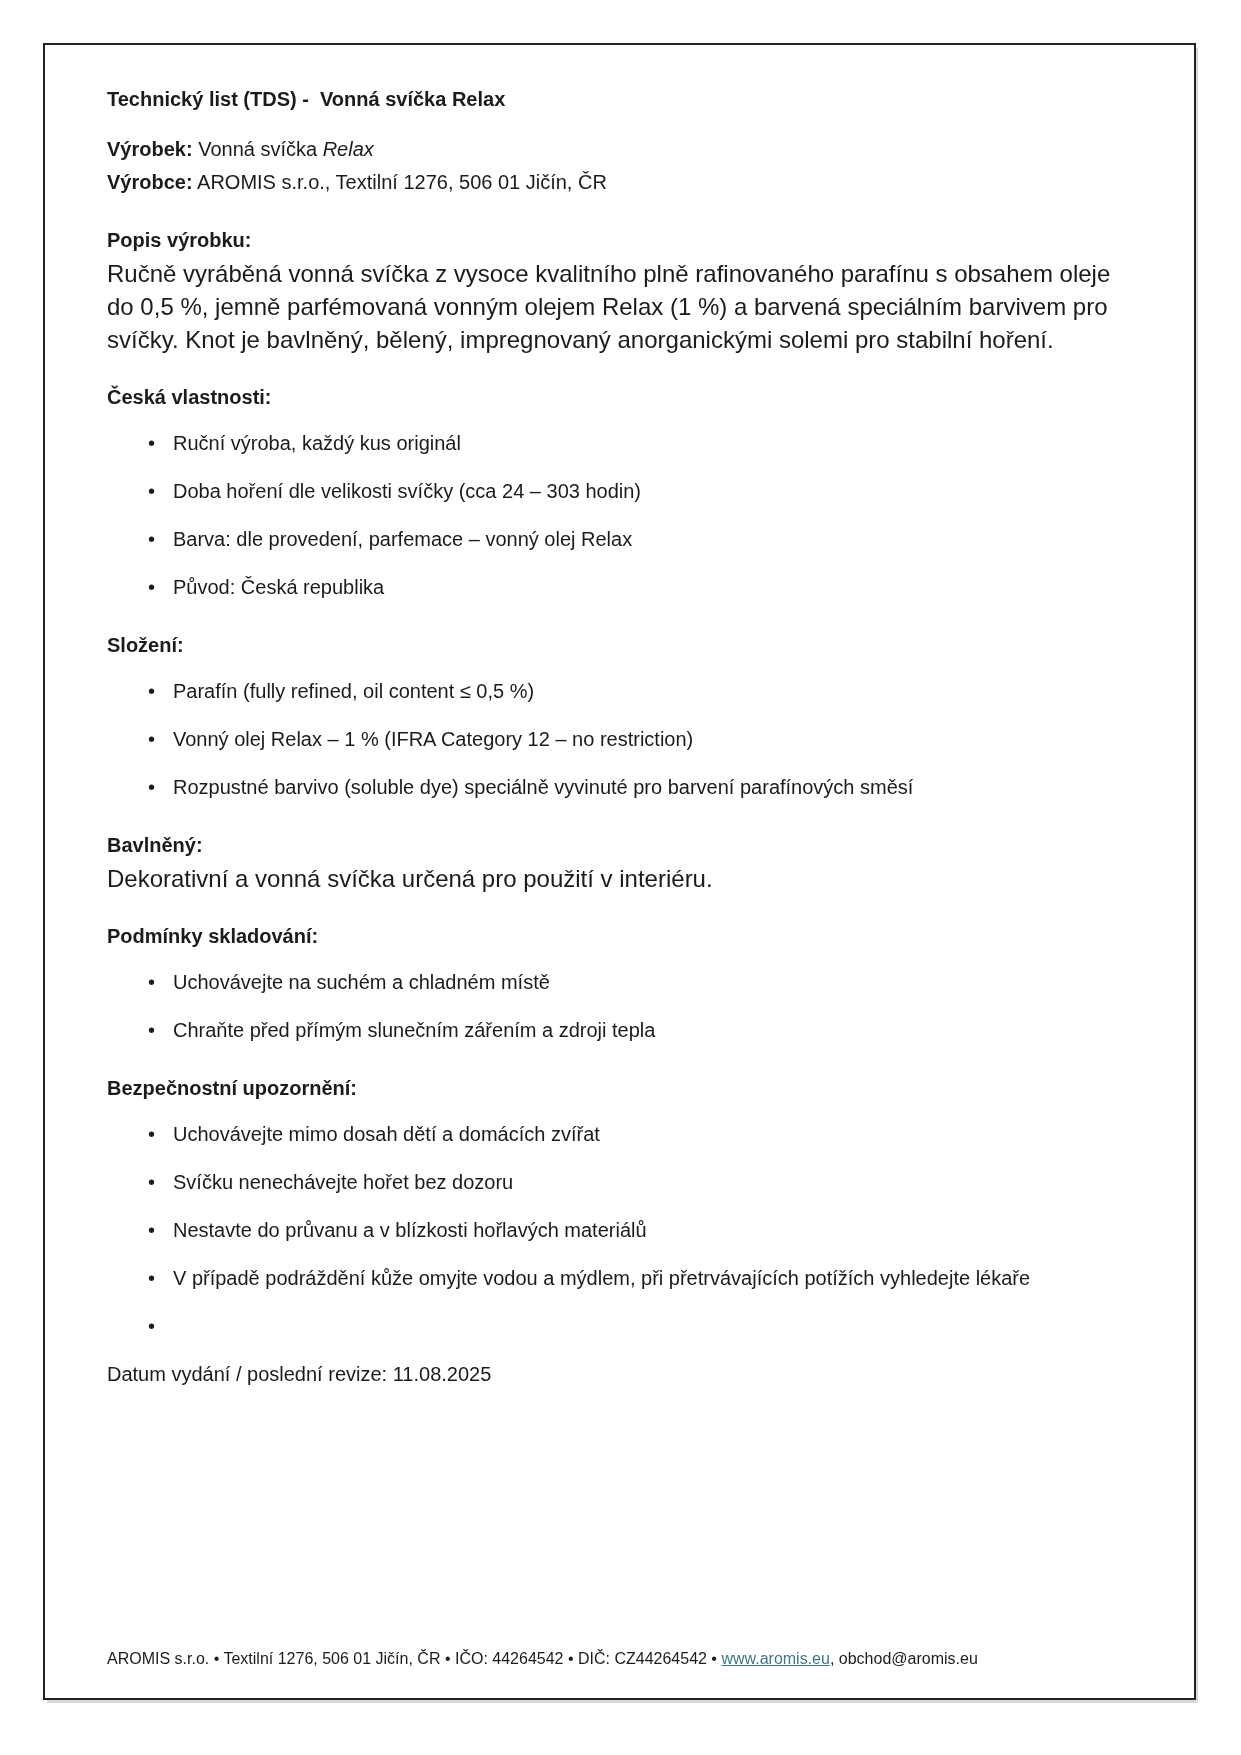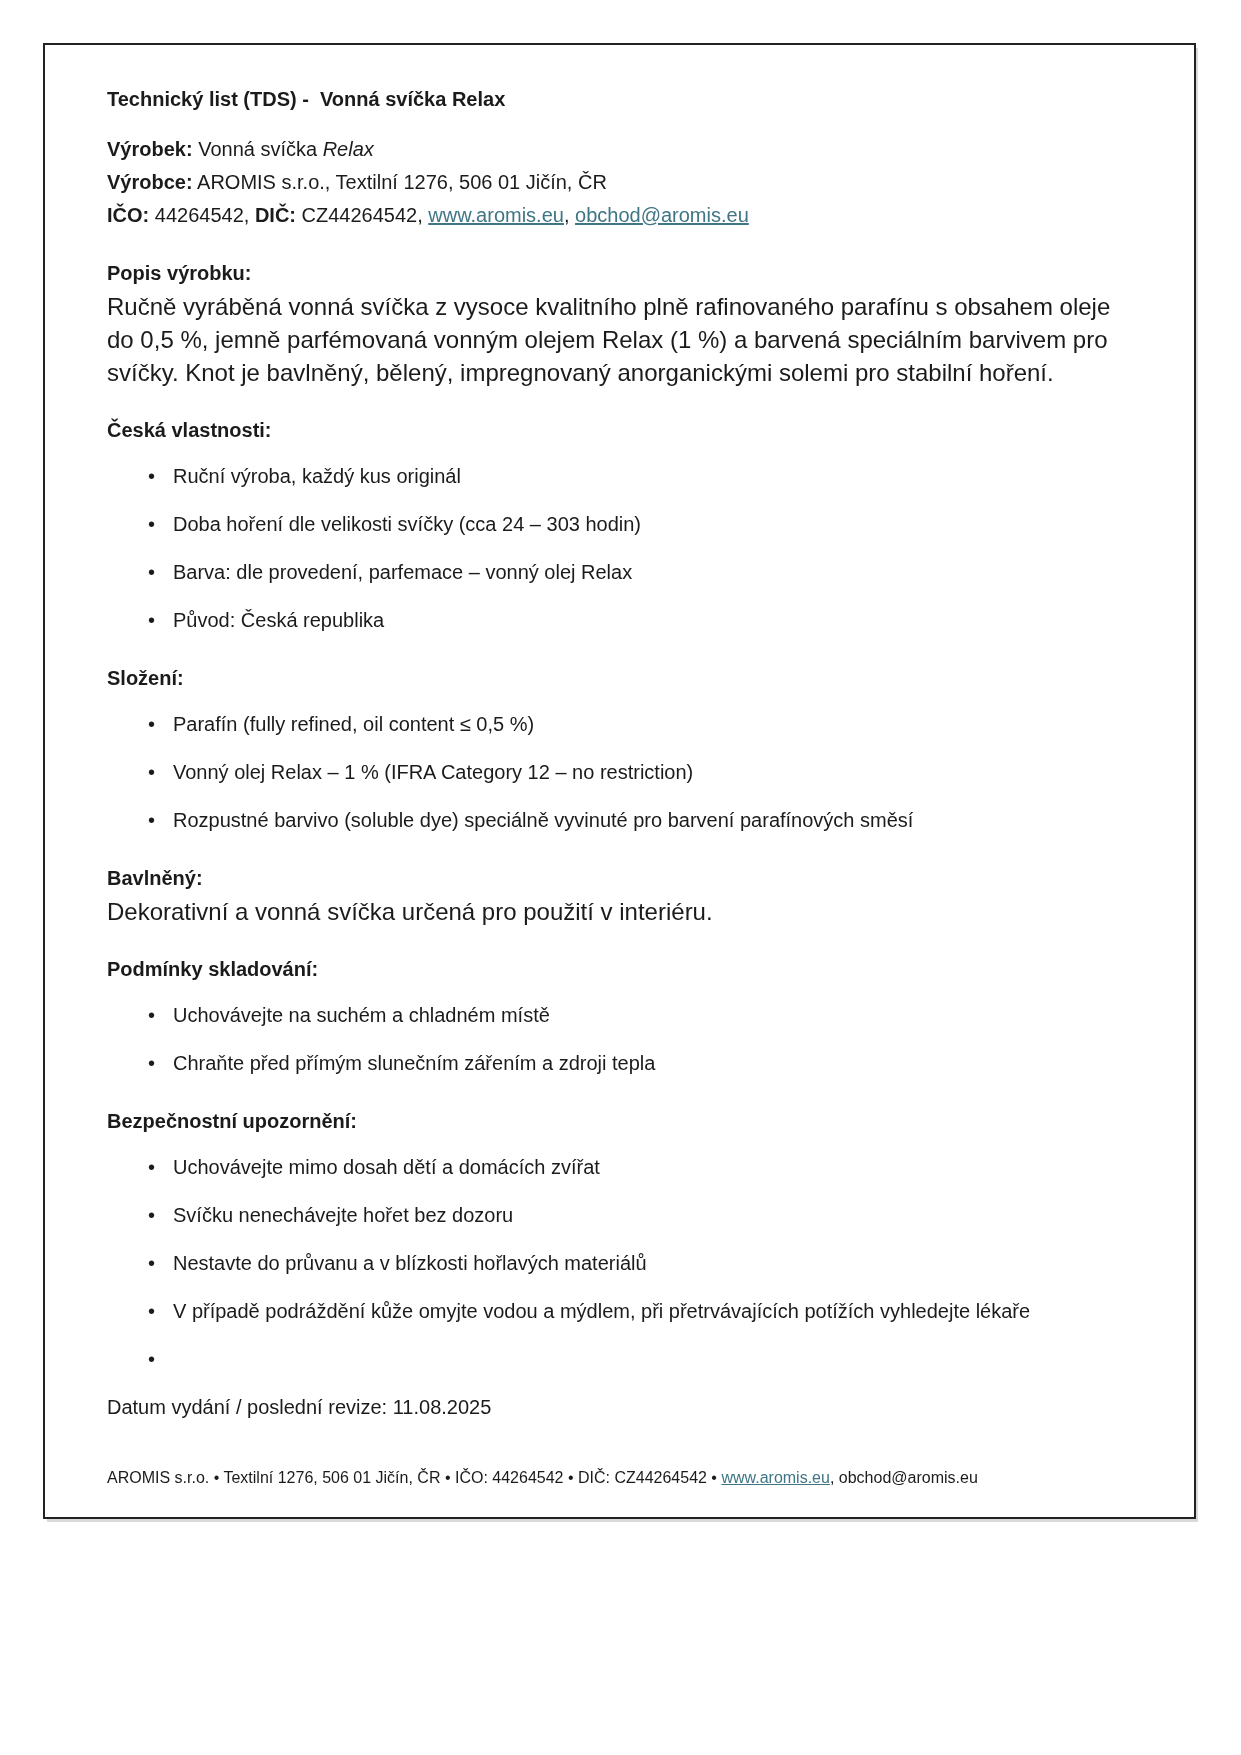--- a/index.html
+++ b/index.html
@@ -14,21 +14,21 @@
     width: 1241px;
     height: 1755px;
     background: #ffffff;
     overflow: hidden;
   }
   .page {
     position: absolute;
     left: 43px;
     top: 43px;
     width: 1153px;
-    height: 1476px;
+    height: 1657px;
     border: 2px solid #222222;
     box-sizing: border-box;
     background: #ffffff;
     box-shadow: 3px 4px 0 -1px #d9d9d9;
     padding: 40px 62px 0 62px;
   }
   .doc-title {
     font-size: 20px;
     font-weight: 700;
     line-height: 28px;
@@ -106,23 +106,20 @@
 
     <h1 class="doc-title">Technický list (TDS) -  Vonná svíčka Relax</h1>
 
     <div class="info-block">
       <p class="info-line">
         <span class="lbl">Výrobek:</span><span> Vonná svíčka </span><span class="italic">Relax</span>
       </p>
       <p class="info-line">
         <span class="lbl">Výrobce:</span><span> AROMIS s.r.o., Textilní 1276, 506 01 Jičín, ČR</span>
       </p>
-      <p class="info-line">
-        <span class="lbl">IČO:</span><span> 44264542, </span><span class="lbl">DIČ:</span><span> CZ44264542, </span><a class="doc-link">www.aromis.eu</a><span>, </span><a class="doc-link">obchod@aromis.eu</a>
-      </p>
     </div>
 
     <h2 class="section-heading">Popis výrobku:</h2>
     <p class="body-text">Ručně vyráběná vonná svíčka z vysoce kvalitního plně rafinovaného parafínu s obsahem oleje do 0,5 %, jemně parfémovaná vonným olejem Relax (1 %) a barvená speciálním barvivem pro svíčky. Knot je bavlněný, bělený, impregnovaný anorganickými solemi pro stabilní hoření.</p>
 
     <h2 class="section-heading">Česká vlastnosti:</h2>
     <ul class="bullet-list">
         <li>Ruční výroba, každý kus originál</li>
         <li>Doba hoření dle velikosti svíčky (cca 24 – 303 hodin)</li>
         <li>Barva: dle provedení, parfemace – vonný olej Relax</li>

